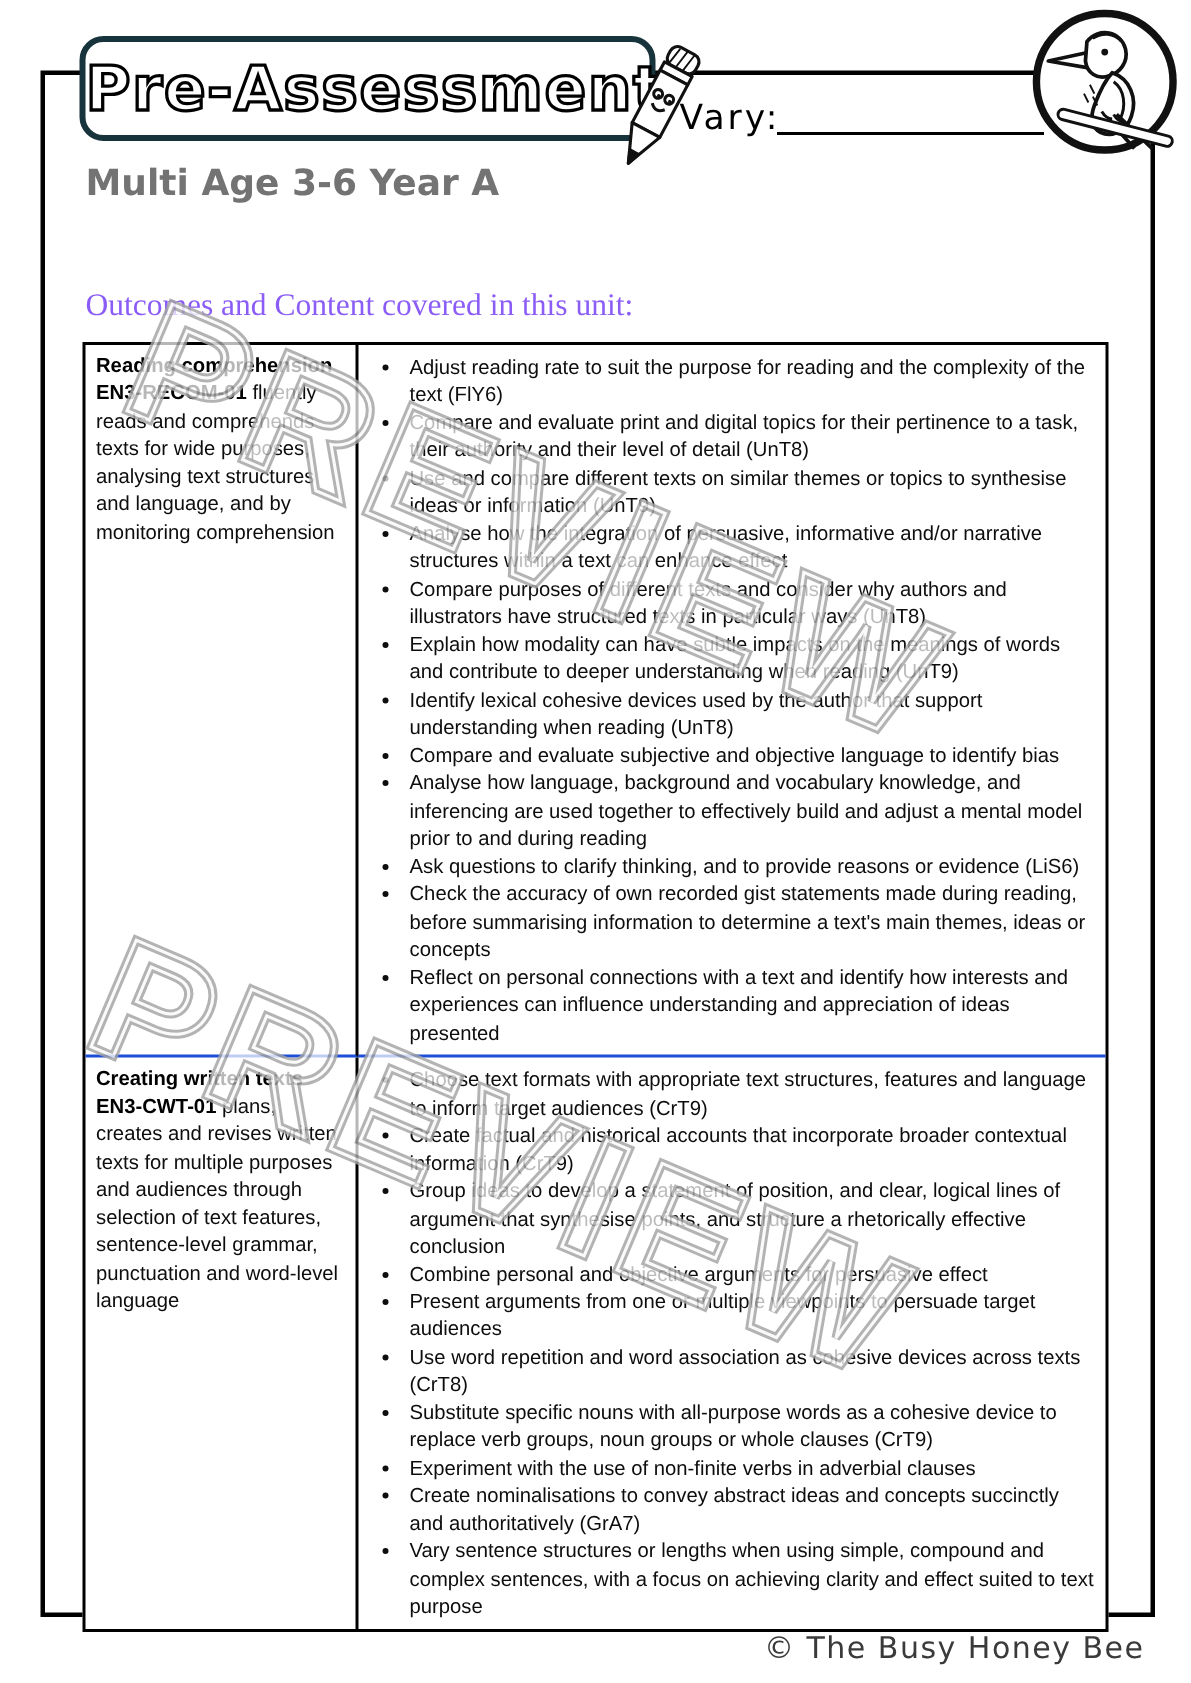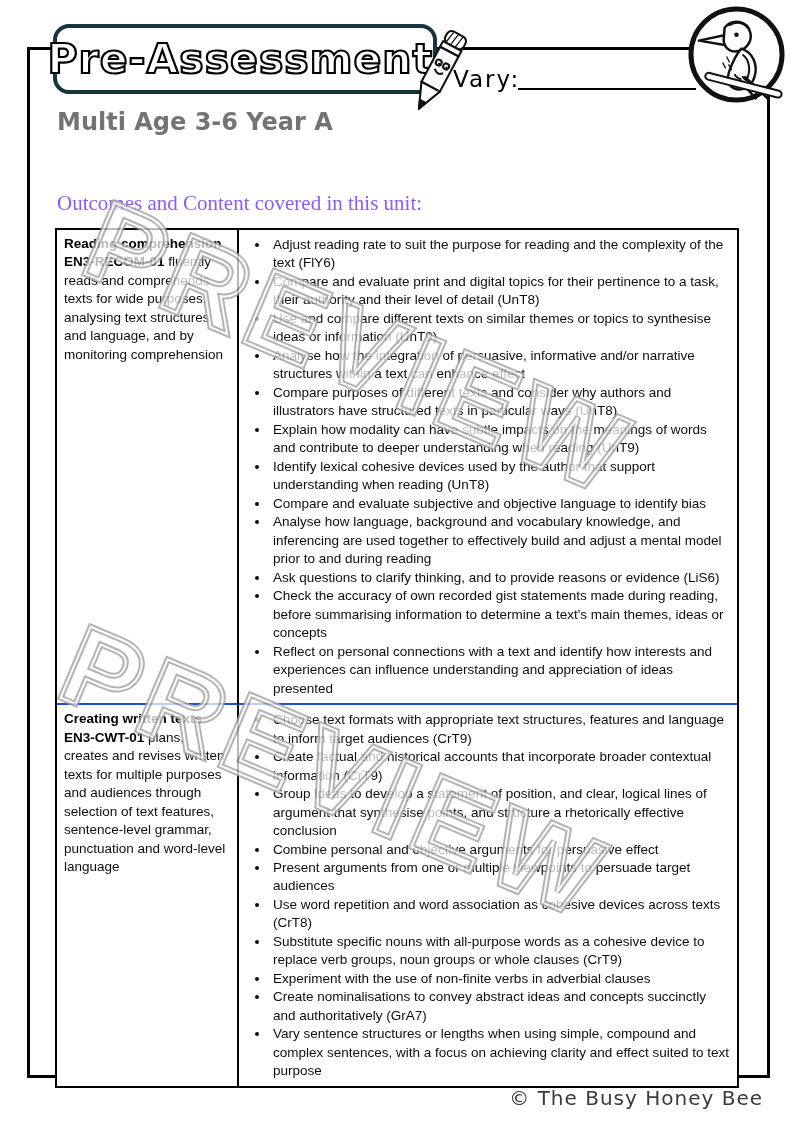--- a/index.html
+++ b/index.html
@@ -11,21 +11,21 @@
   }
   
   .page-border {
     position:absolute; left:27px; top:47px; width:743px; height:1031px;
     border:3px solid #000; z-index:0;
   }
   
   .title-box {
     position:absolute; left:53px; top:24px; width:384px; height:70px;
     background:#fff; border:4px solid #17333c; border-radius:16px;
-    display:flex; align-items:center; justify-content:flex-end; z-index:2;
+    display:flex; align-items:center; justify-content:flex-start; z-index:2;
   }
   .title-text {
     font-family:"DejaVu Sans", sans-serif; font-weight:bold;
     font-size:41px; letter-spacing:1px; color:#fff;
     -webkit-text-stroke:2.2px #000; white-space:nowrap;
   }
   .pencil { position:absolute; left:405px; top:24px; width:68px; height:94px; z-index:3; }
   .name-label {
     position:absolute; left:453px; top:66px; z-index:2;
     font-family:"DejaVu Sans", sans-serif; font-size:23px; letter-spacing:2px; color:#000;

